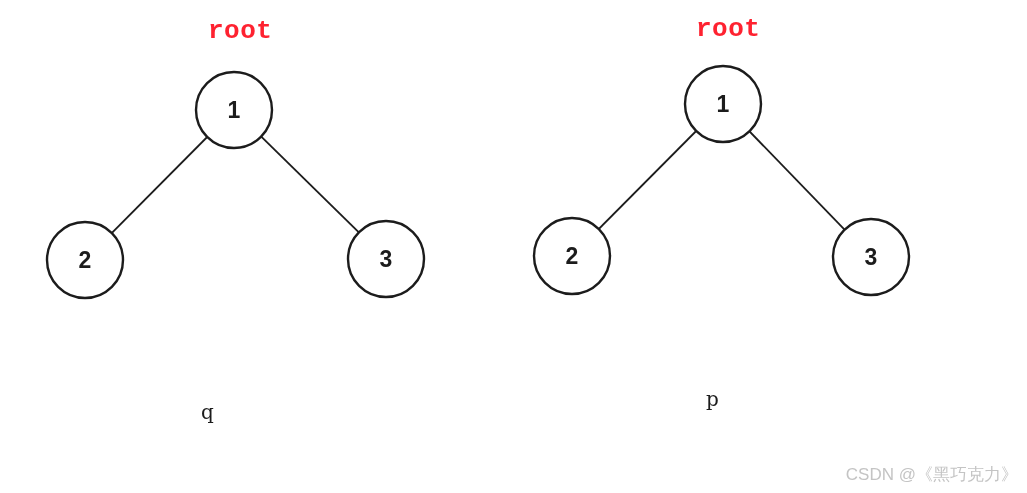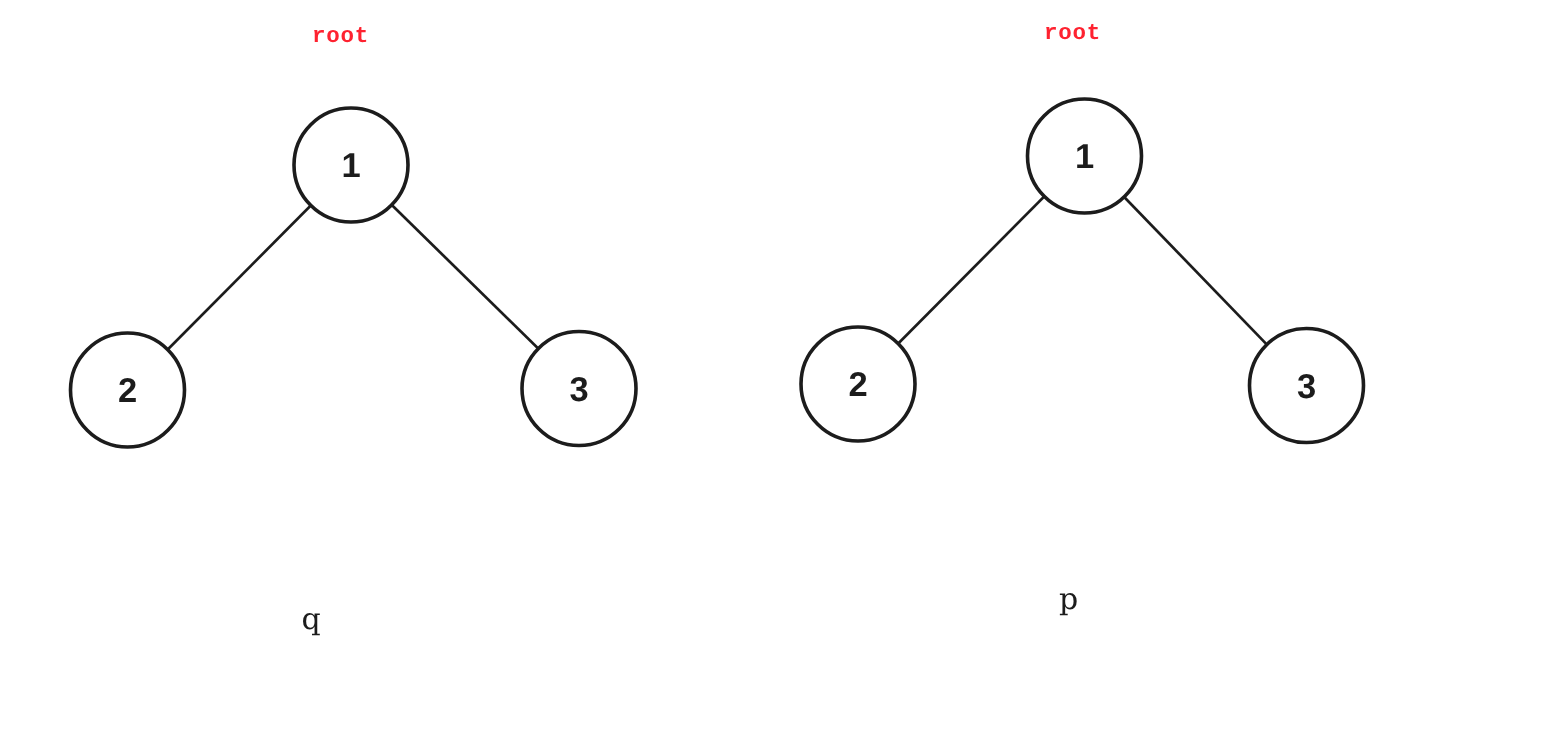--- a/index.html
+++ b/index.html
@@ -23,21 +23,21 @@
   .node-value {
     font-family: "Liberation Sans", sans-serif;
     font-size: 23px;
     font-weight: bold;
     fill: #1c1c1c;
   }
   .root-label {
     position: absolute;
     font-family: "Liberation Mono", monospace;
     font-weight: bold;
-    font-size: 15px;
+    font-size: 26px;
     letter-spacing: 0.5px;
     white-space: nowrap;
   }
   .root-q { left: 208px; top: 16px; }
   .root-p { left: 696px; top: 14px; }
   .ptr-label {
     position: absolute;
     font-family: "DejaVu Serif", serif;
     font-size: 20px;
     color: #1c1c1c;
@@ -82,13 +82,14 @@
     </svg>
 
   <div class="root-label root-q" style="color: rgb(254, 34, 48);">root</div>
 
   <div class="root-label root-p" style="color: rgb(254, 34, 48);">root</div>
 
   <div class="ptr-label ptr-q">q</div>
 
   <div class="ptr-label ptr-p">p</div>
 
+  <div class="watermark" style="color: rgb(196, 196, 196);">CSDN @《黑巧克力》</div>
 </div>
 
 </body></html>

